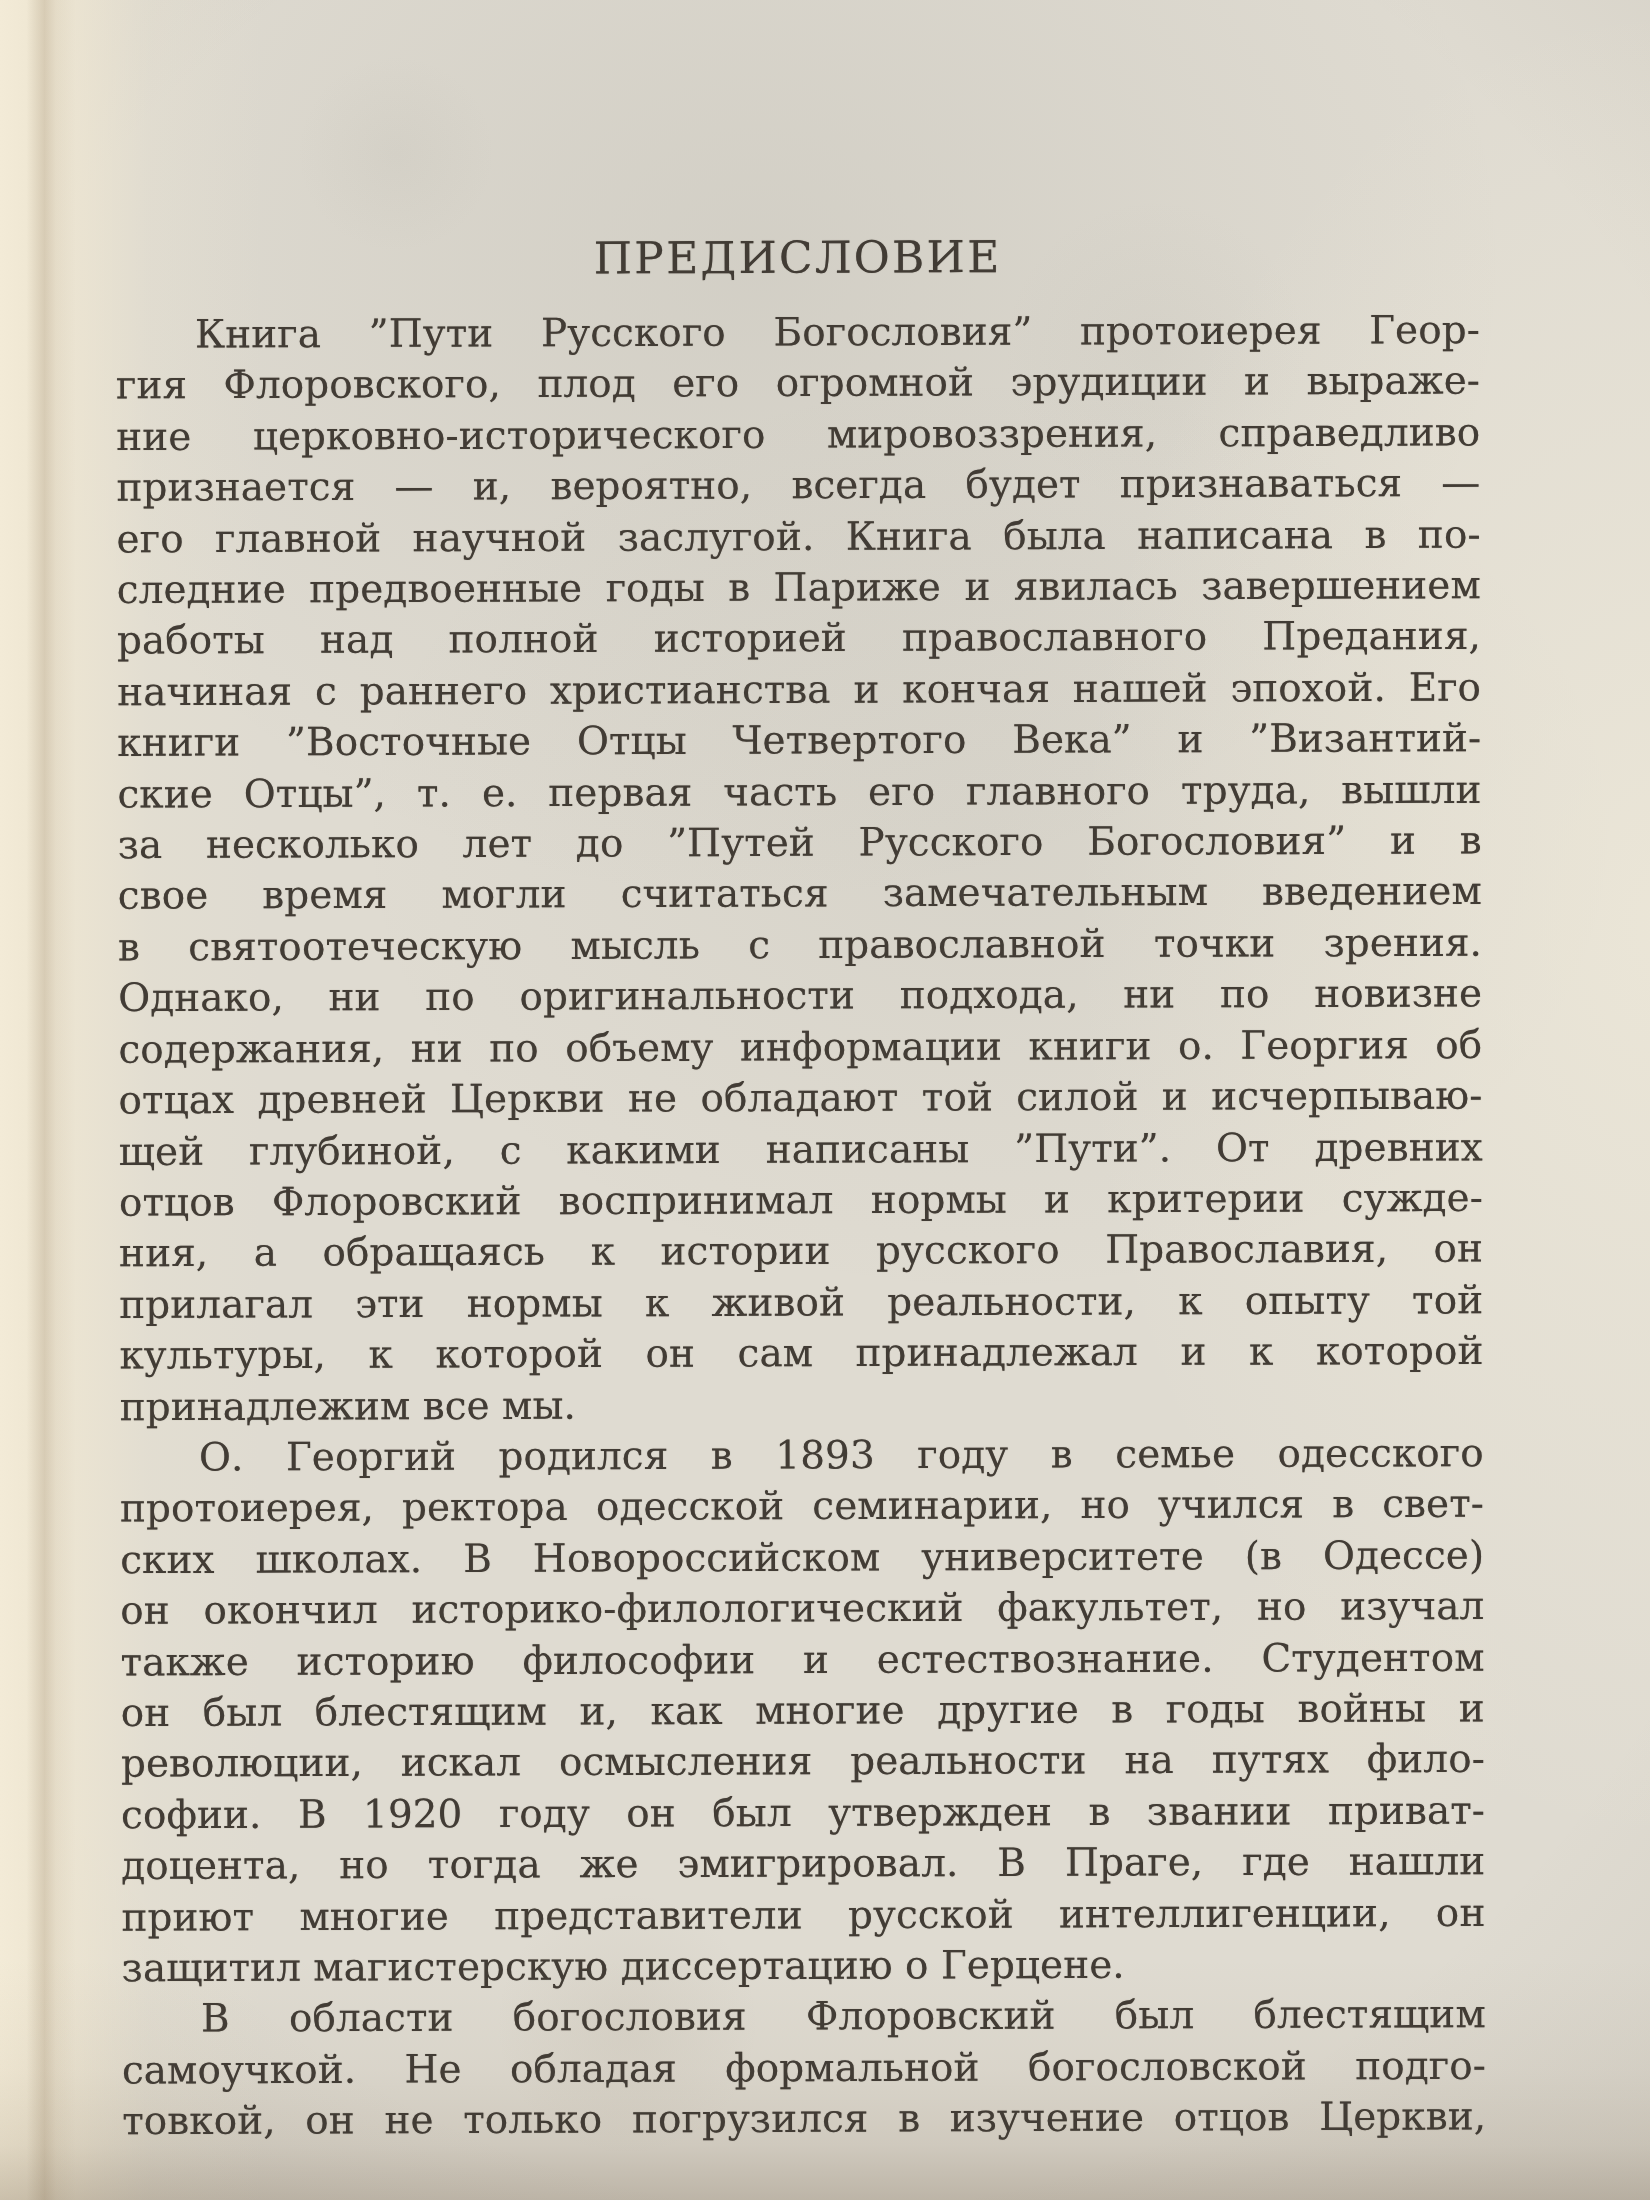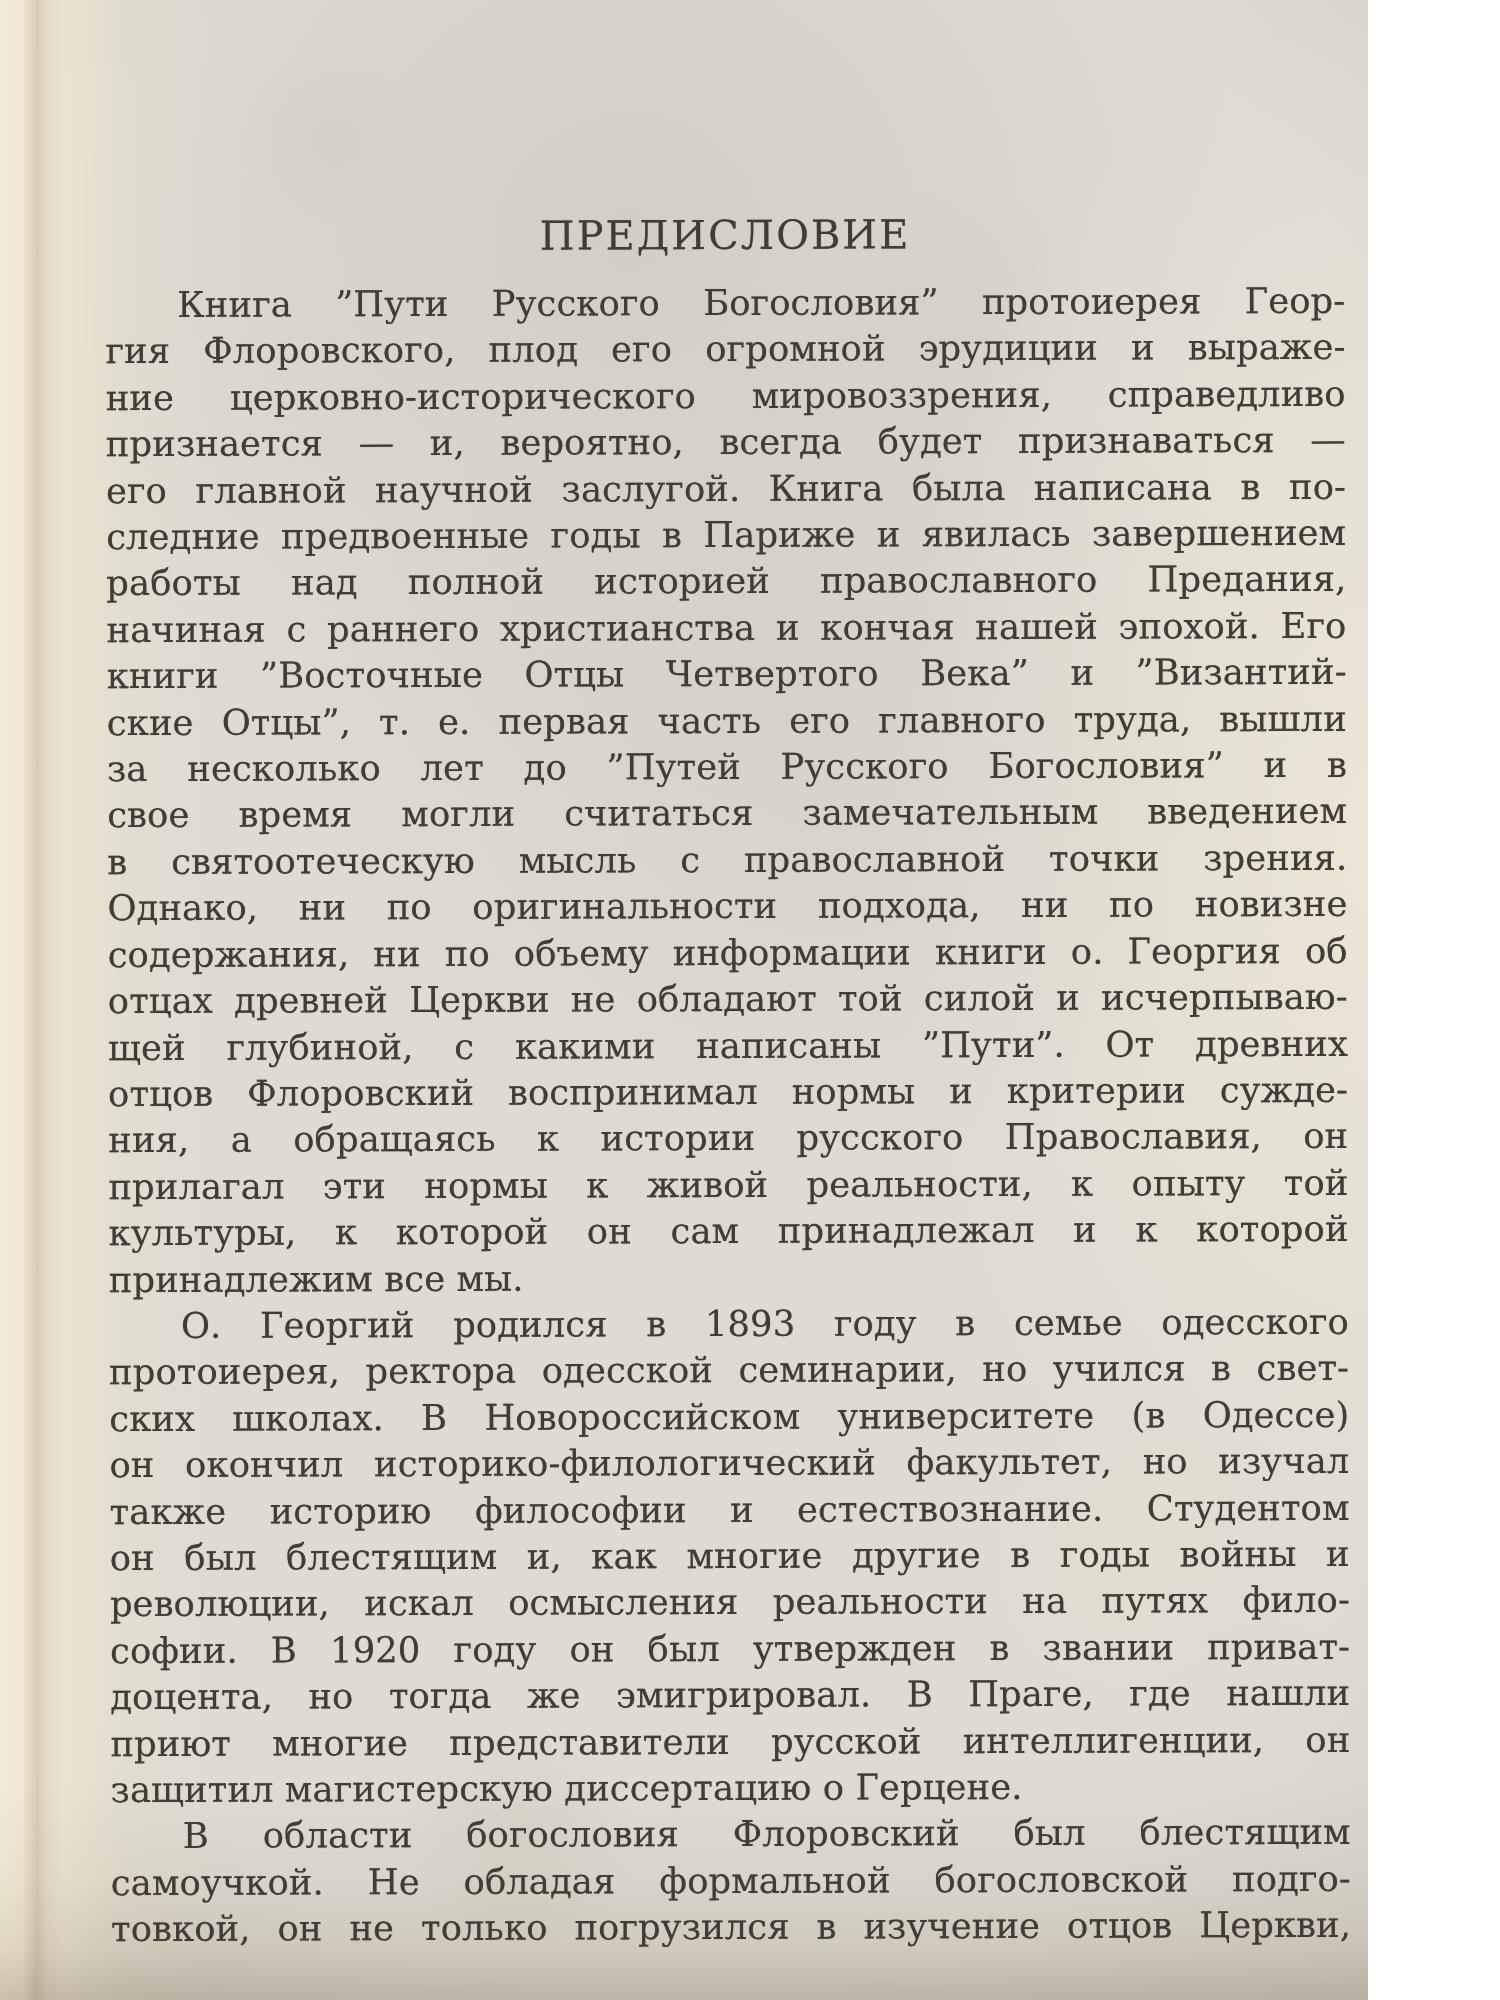--- a/index.html
+++ b/index.html
@@ -10,21 +10,21 @@
   }
   html,body{margin:0;padding:0;}
   body{
     width:1500px;height:2000px;
     font-family:"DejaVu Serif","Liberation Serif",serif;
     overflow:hidden;
   }
   
   .photo{
     position:relative;
-    width:1368px;height:2000px;
+    width:1500px;height:2000px;
     background-color:var(--paper-base);
     background-image:
       
       linear-gradient(0deg, rgba(110,92,70,0.30) 0%, rgba(110,92,70,0.14) 2.5%, rgba(110,92,70,0.05) 6%, rgba(110,92,70,0) 11%),
       
       linear-gradient(90deg, rgba(0,0,0,0) 1.6%, rgba(135,110,75,0.16) 2.4%, rgba(135,110,75,0.22) 2.7%, rgba(135,110,75,0.08) 3.4%, rgba(0,0,0,0) 4.6%),
       
       linear-gradient(90deg, #f3ebd7 0%, #efe7d3 2%, rgba(238,230,210,0.75) 5%, rgba(232,226,209,0.35) 9%, rgba(232,226,209,0) 16%),
       
       radial-gradient(ellipse 60% 70% at 101% 42%, rgba(244,238,220,0.55), rgba(244,238,220,0) 60%),

